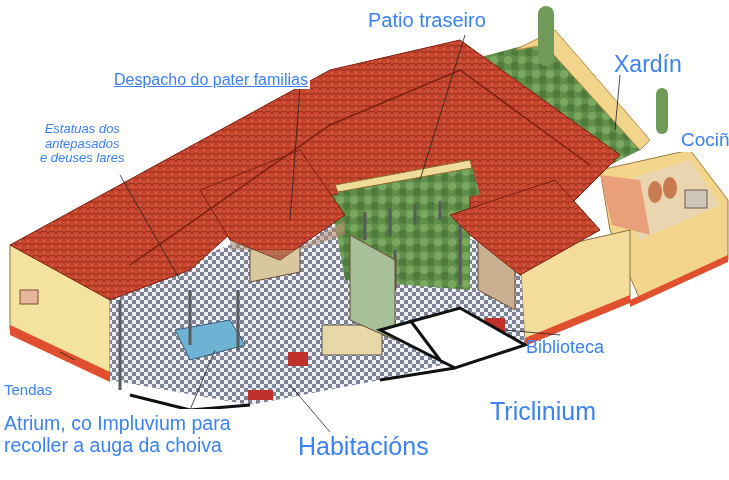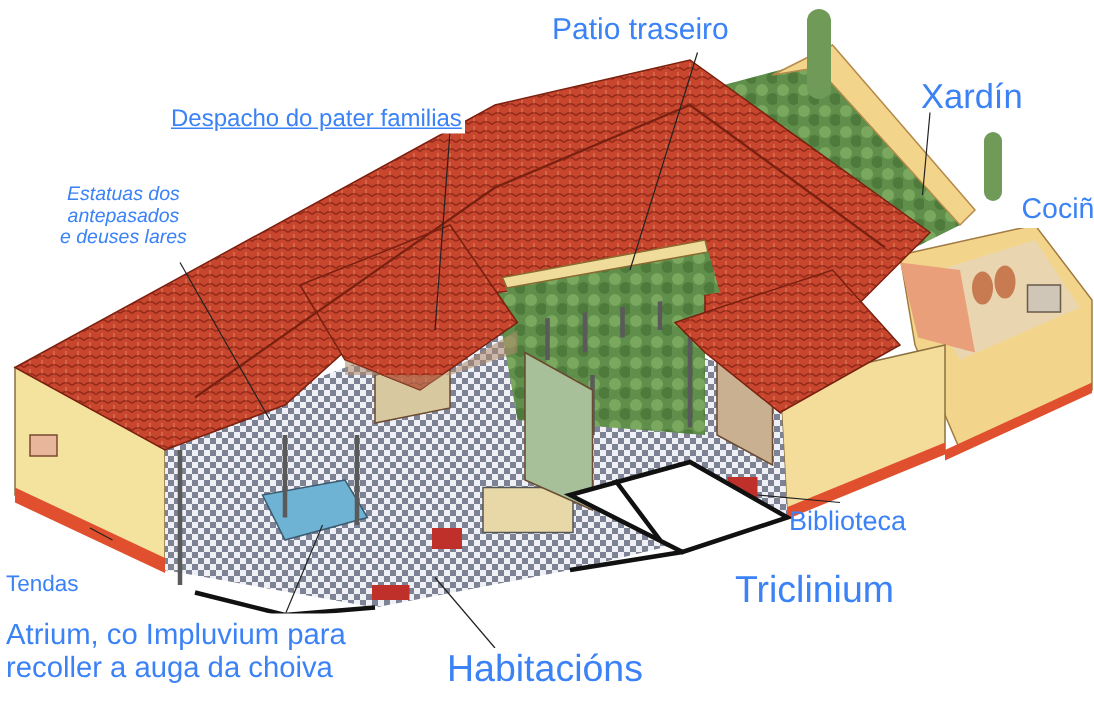--- a/index.html
+++ b/index.html
@@ -8,21 +8,21 @@
     .label { position: absolute; color: #3b82f6; background: #ffffff; line-height: 1.12; white-space: nowrap; padding: 0 2px; }
     .l-estatuas { left: 38px; top: 122px; font-size: 13px; text-align: center; font-style: italic; }
     .l-despacho { left: 112px; top: 71px; font-size: 16px; text-decoration: underline; }
     .l-patio { left: 366px; top: 9px; font-size: 20px; background: transparent; }
     .l-xardin { left: 612px; top: 52px; font-size: 23px; background: transparent; }
     .l-cocina { left: 638px; top: 127px; font-size: 19px; padding: 2px 6px; margin-left: 37px; }
     .l-tendas { left: 0px; top: 337px; font-size: 15px; padding: 2px 14px 2px 4px; margin-top: 43px; }
     .l-atrium { left: 0px; top: 409px; font-size: 19.5px; text-align: left; padding: 4px 8px 0 4px; }
     .l-habitacions { left: 296px; top: 432px; font-size: 25px; }
     .l-biblioteca { left: 524px; top: 337px; font-size: 18px; background: transparent; }
-    .l-triclinium { left: 488px; top: 379px; font-size: 25px; text-align: right; }
+    .l-triclinium { left: 488px; top: 397px; font-size: 25px; text-align: right; }
   </style>
 </head>
 <body>
 
 <svg id="scene" viewBox="0 0 729 480" xmlns="http://www.w3.org/2000/svg">
   <defs>
     <pattern id="tiles" width="8" height="6" patternUnits="userSpaceOnUse">
       <rect width="8" height="6" fill="#c8452e"></rect>
       <path d="M0 5 Q4 1 8 5" stroke="#8f2a18" stroke-width="1" fill="none"></path>
       <line x1="4" y1="0" x2="4" y2="3" stroke="#e07a5a" stroke-width="0.8"></line>

